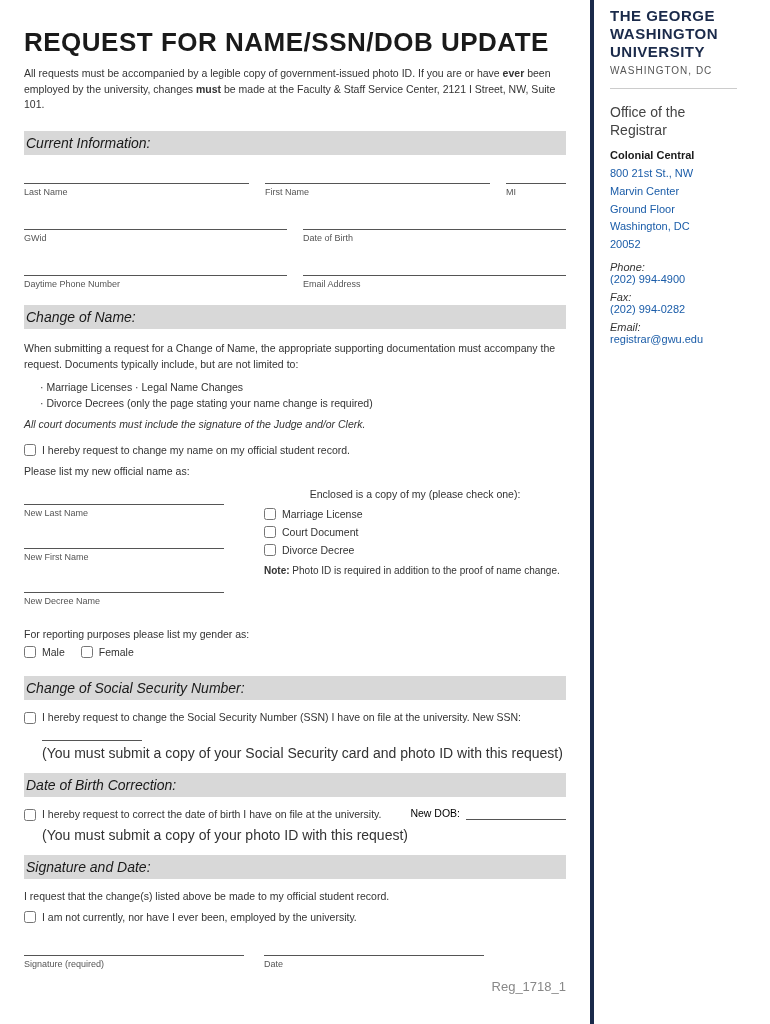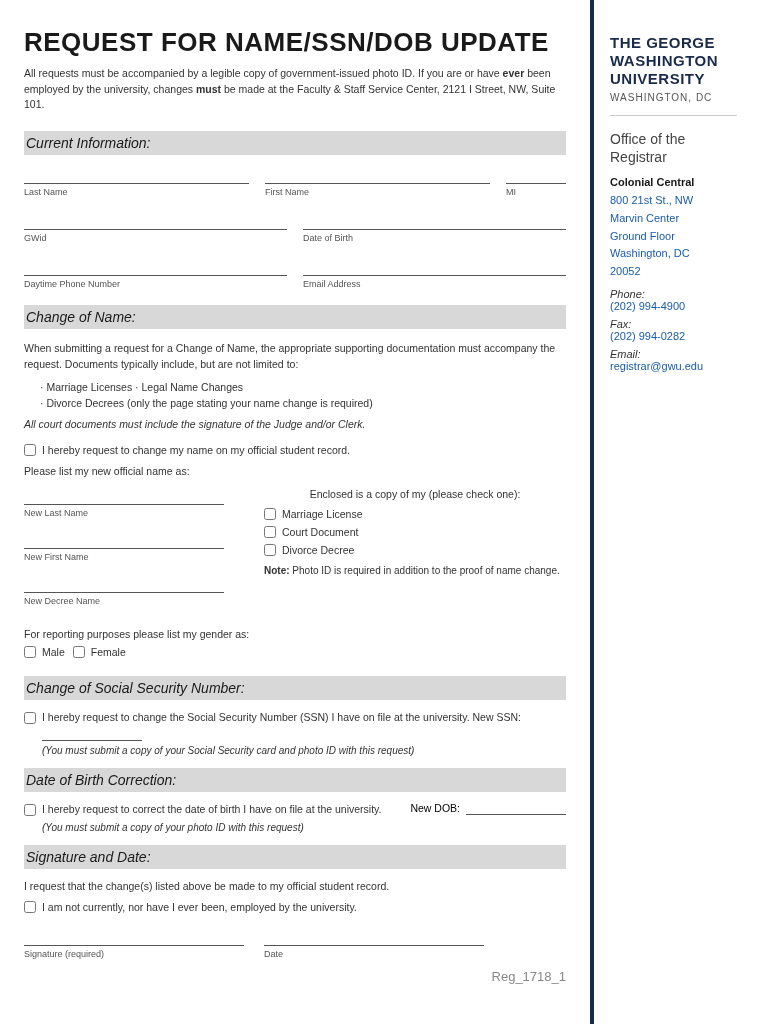--- a/index.html
+++ b/index.html
@@ -13,21 +13,21 @@
     }
     .main-content {
       flex: 1;
       padding: 28px 24px 20px 24px;
       max-width: 590px;
     }
     .sidebar {
       width: 163px;
       background: #fff;
       border-left: 4px solid #1a2a4a;
-      padding: 34px 16px;
+      padding: 7px 16px;
       flex-shrink: 0;
     }
     h1.page-title {
       font-size: 26px;
       font-weight: bold;
       color: #1a1a1a;
       letter-spacing: 0.5px;
       margin-bottom: 8px;
       line-height: 1.15;
     }
@@ -166,21 +166,21 @@
       color: #333;
       line-height: 1.4;
       margin-top: 8px;
     }
     .photo-note strong {
       font-weight: bold;
     }
     .gender-row {
       display: flex;
       align-items: flex-start;
-      gap: 8px;
+      gap: 16px;
       margin-top: 6px;
     }
     .gender-label-text {
       font-size: 10.5px;
       color: #333;
       margin-bottom: 4px;
     }
     .ssn-row {
       display: flex;
       align-items: flex-start;
@@ -197,22 +197,21 @@
       border: none;
       border-bottom: 1px solid #555;
       width: 100px;
       background: transparent;
       outline: none;
       font-size: 11px;
       display: inline-block;
       vertical-align: bottom;
     }
     .italic-sub {
-      font-style: italic;
-      font-size: 10px;
+      font-size: 14px;
       color: #333;
       margin-left: 18px;
       margin-bottom: 2px;
     }
     .dob-row {
       display: flex;
       align-items: flex-start;
       gap: 6px;
       margin-bottom: 4px;
     }

